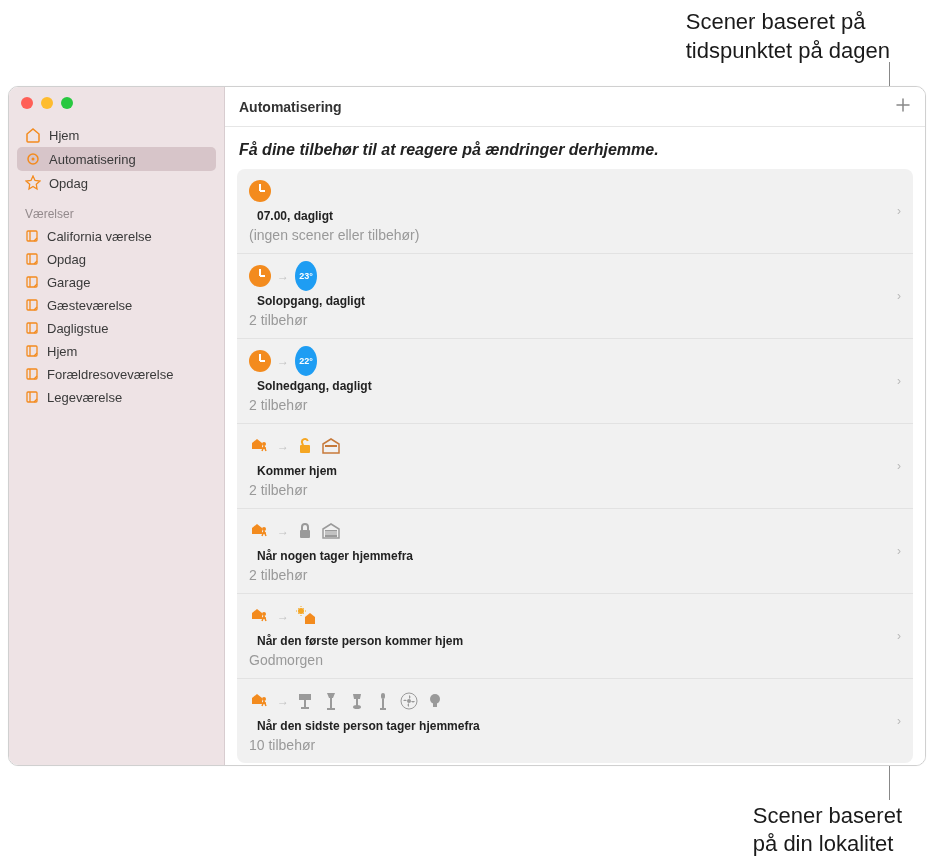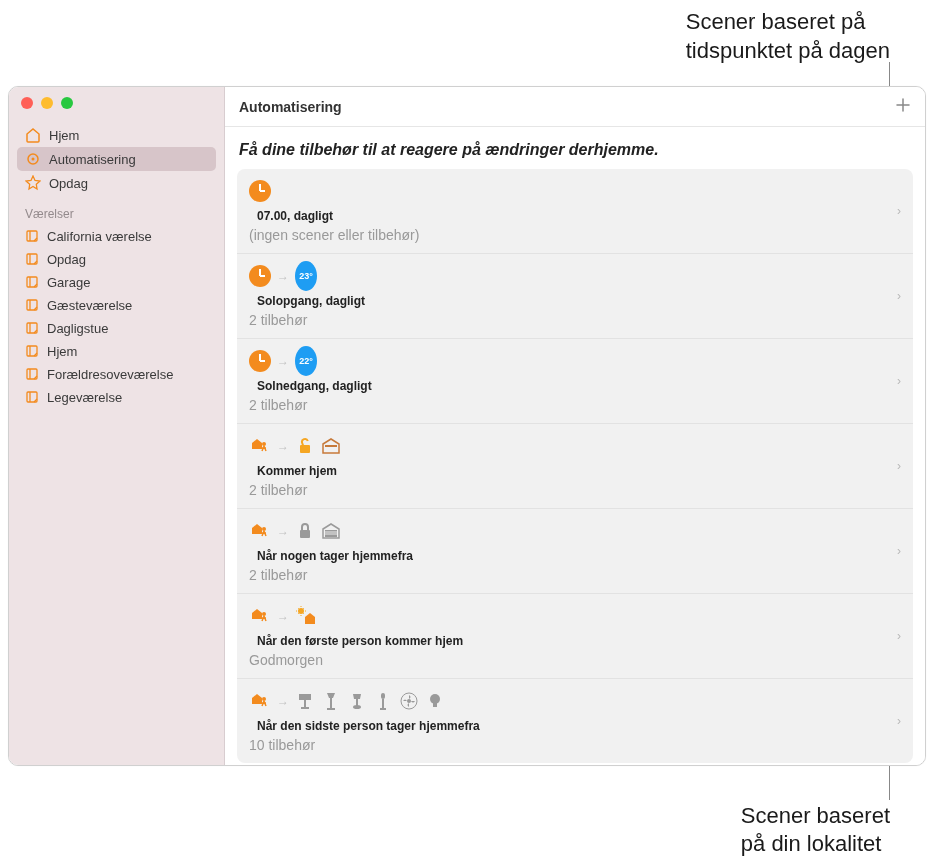--- a/index.html
+++ b/index.html
@@ -11,21 +11,21 @@
       position: relative;
     }
     .annotation {
       position: absolute;
       font-size: 22px;
       color: #1a1a1a;
       text-align: left;
       line-height: 1.3;
     }
     .annotation-top { top: 8px; right: 44px; }
-    .annotation-bottom { bottom: 6px; right: 44px; }
+    .annotation-bottom { bottom: 6px; right: 32px; }
     .callout-line { position: absolute; background: #888; }
     .window {
       position: absolute;
       top: 86px;
       left: 8px;
       width: 918px;
       height: 680px;
       border: 1px solid #d0d0d0;
       border-radius: 10px;
       overflow: hidden;

